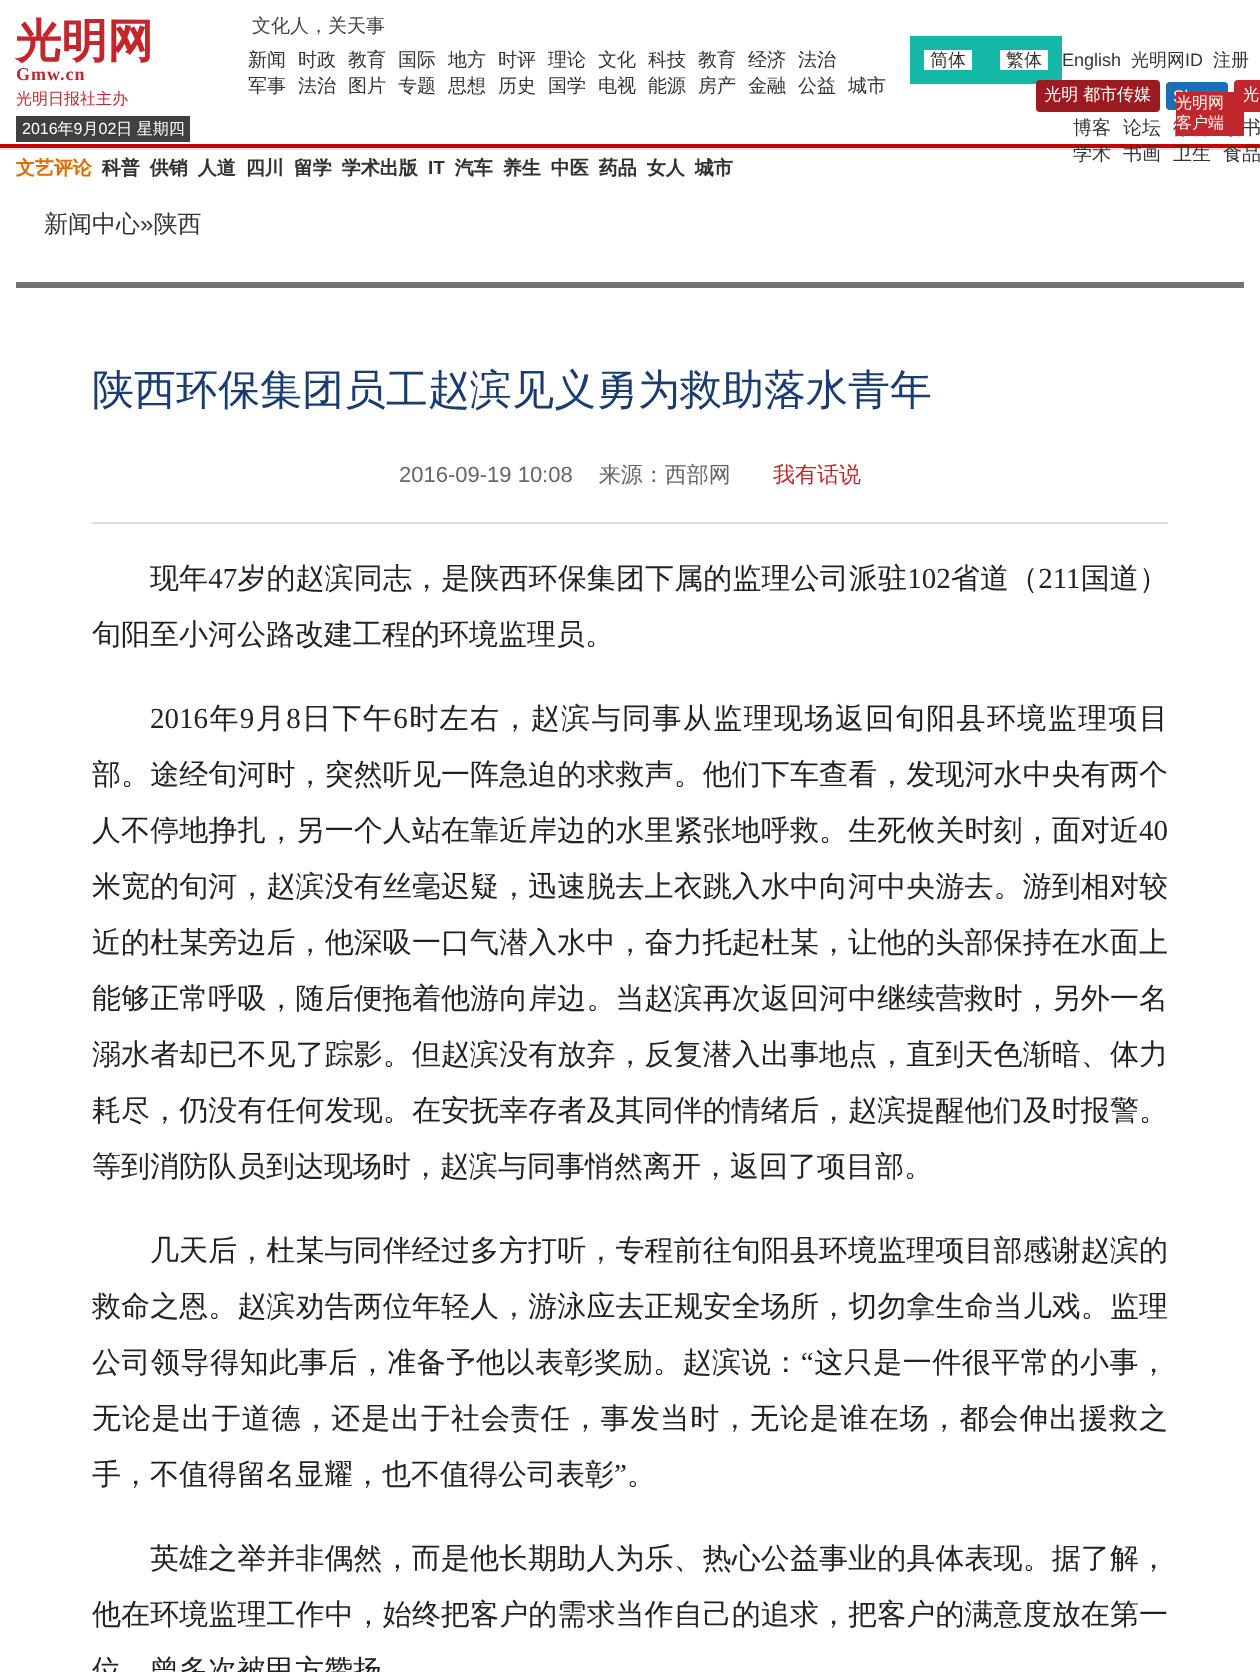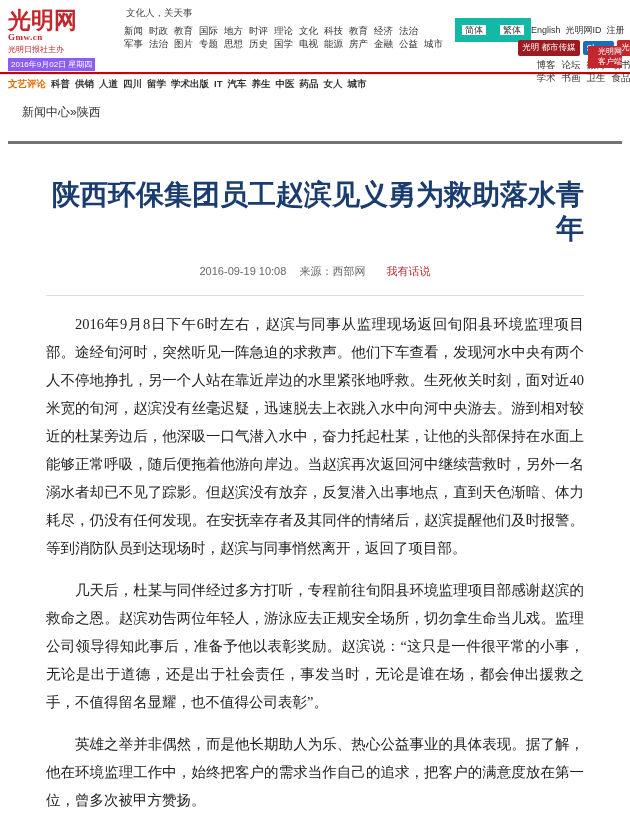--- a/index.html
+++ b/index.html
@@ -54,21 +54,21 @@
   }
   .logo-sub {
     font-size: 8px;
     color: #c1272d;
     margin-top: 2px;
     white-space: nowrap;
   }
   .logo-date {
     font-size: 8px;
     color: #ffffff;
-    background: #8b5cf6;
+    background: #404040;
     display: inline-block;
     padding: 1px 3px;
     margin-top: 3px;
     white-space: nowrap;
   }
 
   .nav-area {
     flex: 1 1 auto;
     padding-left: 4px;
   }
@@ -132,21 +132,21 @@
   .red-tile {
     position: absolute;
     right: 8px;
     top: 46px;
     width: 34px;
     height: 22px;
     background: #c1272d;
     color: #fff;
     font-size: 8px;
     line-height: 10px;
-    text-align: right;
+    text-align: left;
     padding-top: 1px;
     box-sizing: border-box;
   }
   .nav-bottom-strip {
     border-top: 1px solid #e3e3e3;
     padding: 3px 8px 3px 8px;
     font-size: 9.5px;
     white-space: nowrap;
     color: #333;
   }
@@ -170,26 +170,26 @@
   }
   .crumb a { color: #333; text-decoration: none; }
 
   
   .article {
     padding: 0 46px;
     box-sizing: border-box;
   }
   .headline {
     font-family: "Liberation Serif", serif;
-    font-size: 28px;
+    font-size: 21px;
     color: #1a3c6e;
-    text-align: right;
+    text-align: left;
     line-height: 34px;
     padding: 34px 0 0 0;
-    font-weight: bold;
+    font-weight: normal;
     margin: 0;
   }
   .meta {
     text-align: center;
     font-size: 11px;
     color: #666;
     padding: 18px 0 12px 0;
   }
   .meta .src { padding-left: 10px; }
   .meta .say {
@@ -272,20 +272,21 @@
 
     <div class="meta">
       <span>2016-09-19 10:08</span>
       <span class="src">来源：西部网</span>
       <span class="say">我有话说</span>
     </div>
 
     <div class="rule"></div>
 
     <div class="body">
+      <p>现年47岁的赵滨同志，是陕西环保集团下属的监理公司派驻102省道（211国道）旬阳至小河公路改建工程的环境监理员。</p>
       <p>2016年9月8日下午6时左右，赵滨与同事从监理现场返回旬阳县环境监理项目部。途经旬河时，突然听见一阵急迫的求救声。他们下车查看，发现河水中央有两个人不停地挣扎，另一个人站在靠近岸边的水里紧张地呼救。生死攸关时刻，面对近40米宽的旬河，赵滨没有丝毫迟疑，迅速脱去上衣跳入水中向河中央游去。游到相对较近的杜某旁边后，他深吸一口气潜入水中，奋力托起杜某，让他的头部保持在水面上能够正常呼吸，随后便拖着他游向岸边。当赵滨再次返回河中继续营救时，另外一名溺水者却已不见了踪影。但赵滨没有放弃，反复潜入出事地点，直到天色渐暗、体力耗尽，仍没有任何发现。在安抚幸存者及其同伴的情绪后，赵滨提醒他们及时报警。等到消防队员到达现场时，赵滨与同事悄然离开，返回了项目部。</p>
       <p>几天后，杜某与同伴经过多方打听，专程前往旬阳县环境监理项目部感谢赵滨的救命之恩。赵滨劝告两位年轻人，游泳应去正规安全场所，切勿拿生命当儿戏。监理公司领导得知此事后，准备予他以表彰奖励。赵滨说：“这只是一件很平常的小事，无论是出于道德，还是出于社会责任，事发当时，无论是谁在场，都会伸出援救之手，不值得留名显耀，也不值得公司表彰”。</p>
       <p>英雄之举并非偶然，而是他长期助人为乐、热心公益事业的具体表现。据了解，他在环境监理工作中，始终把客户的需求当作自己的追求，把客户的满意度放在第一位，曾多次被甲方赞扬。</p>
 
     </div>
   </div>
 
 </div>
 
 </body></html>

